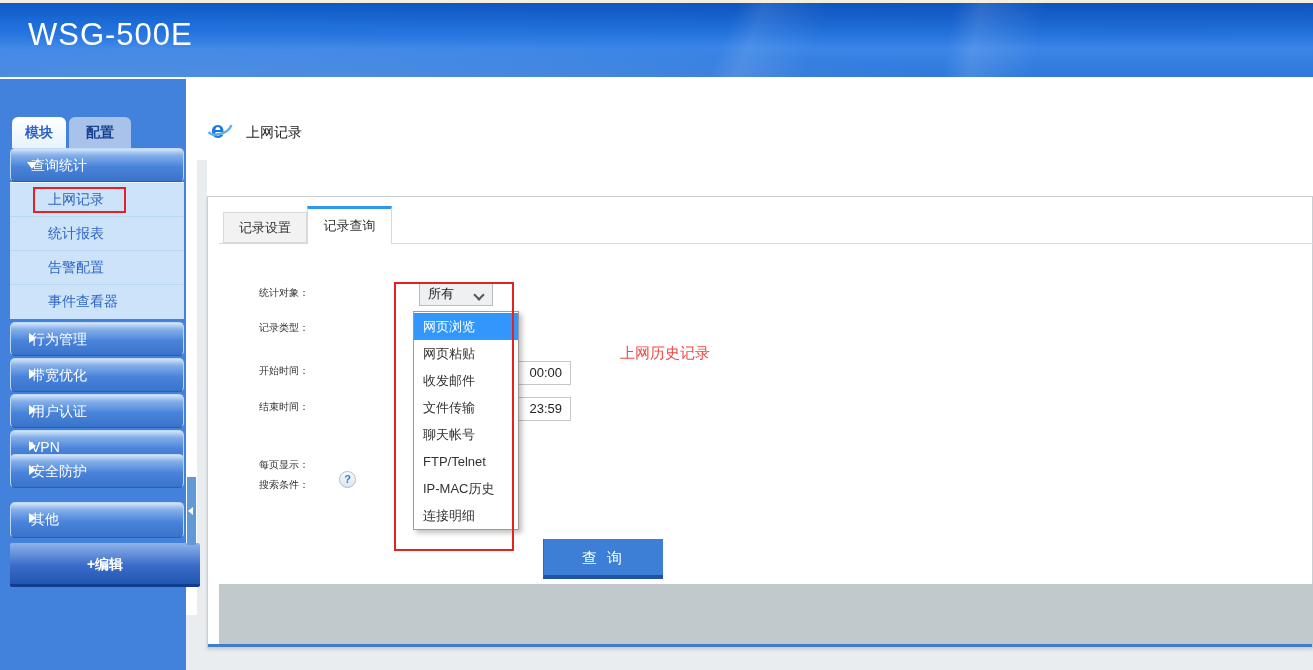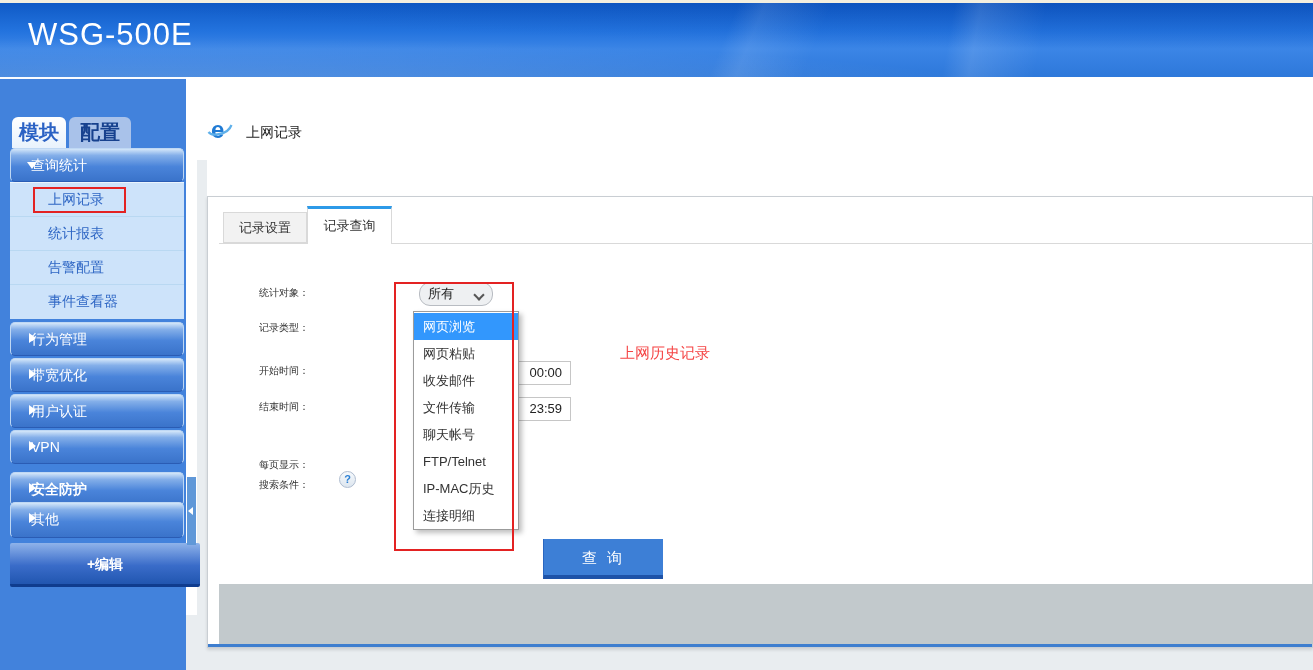--- a/index.html
+++ b/index.html
@@ -19,21 +19,21 @@
                linear-gradient(100deg,transparent 72%,rgba(255,255,255,.12) 74%,transparent 79%);}
   .brand{left:28px;top:14px;font-size:31px;color:#fff;letter-spacing:1px;}
 
   
   .main-white{left:186px;top:77px;width:1127px;height:538px;background:#fff;}
   .gutter{left:197px;top:160px;width:10px;height:508px;background:#e9edf0;}
 
   
   .sidebar{left:0;top:77px;width:186px;height:593px;background:#4282dc;}
   .sb-topline{left:0;top:0;width:186px;height:2px;background:#fafcff;}
-  .sb-tab{top:40px;height:31px;border-radius:6px 6px 0 0;font-size:20px;font-weight:bold;
+  .sb-tab{top:40px;height:31px;border-radius:6px 6px 0 0;font-size:14px;font-weight:bold;
           text-align:center;line-height:31px;}
   .sb-tab.t0{left:12px;width:54px;background:linear-gradient(#ffffff,#e8f2fc);color:#2b62c4;}
   .sb-tab.t1{left:69px;width:62px;background:#a9c2ea;color:#17418e;}
   .group{left:10px;width:174px;height:34px;border-radius:5px;box-sizing:border-box;
     border:1px solid #bfd8f4;border-bottom-color:#2a5cb4;color:#fff;font-size:14px;line-height:32px;
     background:linear-gradient(180deg,#d3e6f9 0%,#84afe9 20%,#4a84da 55%,#3a73ca 100%);}
   .group .glabel{margin-left:20px;}
   .tri-down{position:absolute;left:16px;top:13px;width:0;height:0;
     border-left:5px solid transparent;border-right:5px solid transparent;border-top:7px solid #fff;}
   .tri-right{position:absolute;left:18px;top:10px;width:0;height:0;
@@ -56,21 +56,21 @@
   
   .panel{left:207px;top:160px;width:1106px;height:452px;background:#fff;box-sizing:border-box;
          border:1px solid #c9ced3;box-shadow:0 2px 3px rgba(0,0,0,.12);margin-top:36px;}
   .tab-inactive{left:15px;top:15px;width:84px;height:31px;background:#f2f2f2;border:1px solid #d9d9d9;
     box-sizing:border-box;line-height:29px;text-align:center;font-size:13px;color:#333;}
   .tab-active{left:99px;top:9px;width:85px;height:38px;background:#fff;border:1px solid #d9d9d9;
     border-top:3px solid #2d9ae8;border-bottom:none;box-sizing:border-box;line-height:33px;
     text-align:center;font-size:13px;color:#333;z-index:2;}
   .tab-rule{left:11px;top:46px;width:1094px;height:1px;background:#d9d9d9;}
   .flabel{left:51px;font-size:10px;color:#333;}
-  .sel{box-sizing:border-box;background:#eef0f2;border:1px solid #b8bcc2;border-radius:11px;
+  .sel{box-sizing:border-box;background:#eef0f2;border:1px solid #b8bcc2;border-radius:0;
        font-size:13px;color:#222;padding-left:8px;}
   .sel-stat{left:211px;top:85px;width:74px;height:24px;line-height:22px;}
   .sel-type{left:210px;top:123px;width:92px;height:25px;line-height:23px;}
   .chev{position:absolute;right:9px;top:8px;width:6px;height:6px;
         border-right:2px solid #555;border-bottom:2px solid #555;transform:rotate(45deg);}
   .tinput{box-sizing:border-box;background:#fff;border:1px solid #c6c6c6;font-size:13px;color:#222;
           text-align:right;padding-right:8px;}
   .tin-start{left:213px;top:164px;width:150px;height:24px;line-height:22px;}
   .tin-end{left:213px;top:200px;width:150px;height:24px;line-height:22px;}
   .help{left:131px;top:274px;width:17px;height:17px;border-radius:50%;box-sizing:border-box;
@@ -135,21 +135,21 @@
       <span class="glabel">用户认证</span>
     </div>
     <div class="abs group" style="top:281px;">
       <span class="tri-right"></span>
       <span class="glabel">带宽优化</span>
     </div>
     <div class="abs group" style="top:353px;">
       <span class="tri-right"></span>
       <span class="glabel">VPN</span>
     </div>
-    <div class="abs group" style="top:395px;font-weight:bold;">
+    <div class="abs group" style="top:377px;">
       <span class="tri-right"></span>
       <span class="glabel">安全防护</span>
     </div>
     <div class="abs group" style="top:425px;height:36px;">
       <span class="tri-right"></span>
       <span class="glabel">其他</span>
     </div>
 
     <div class="abs editbar">+编辑</div>
   </div>

